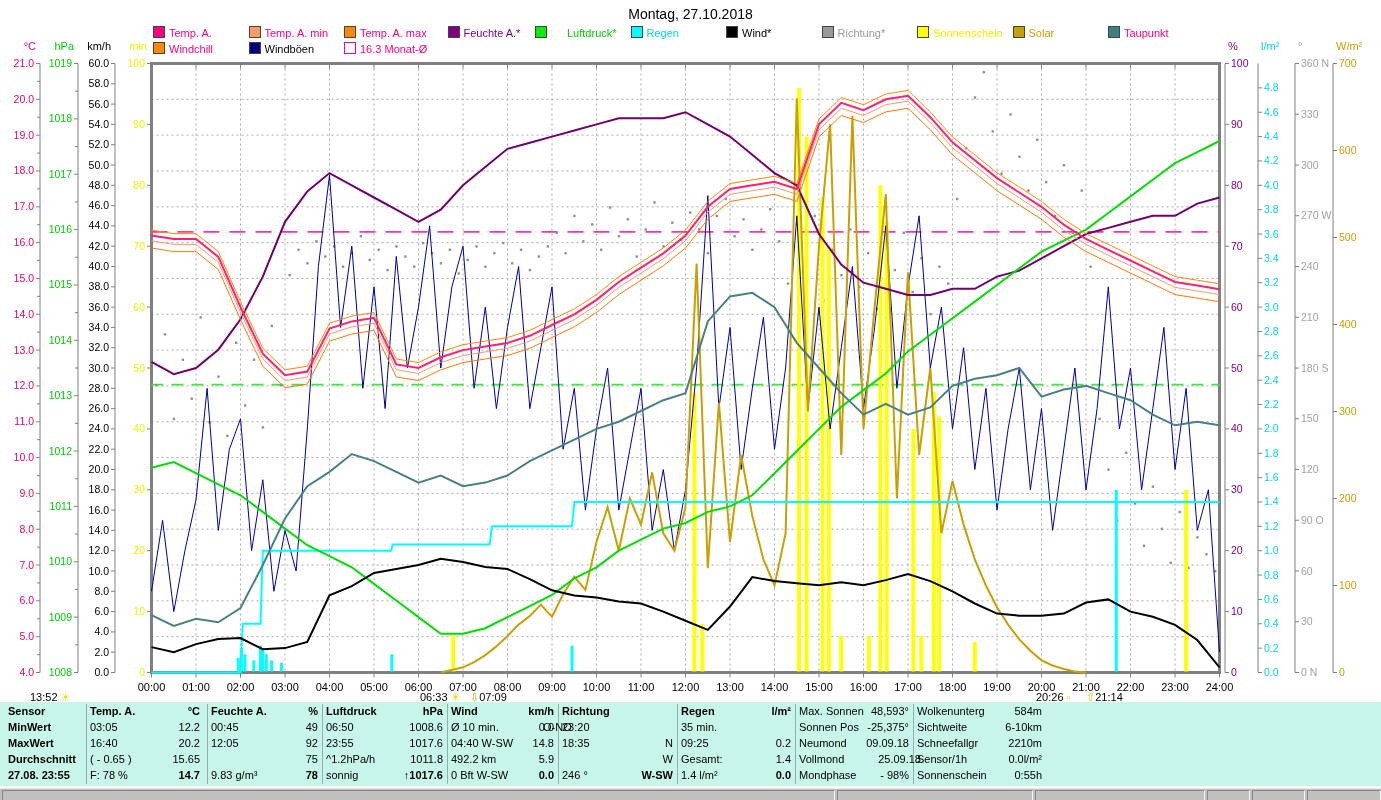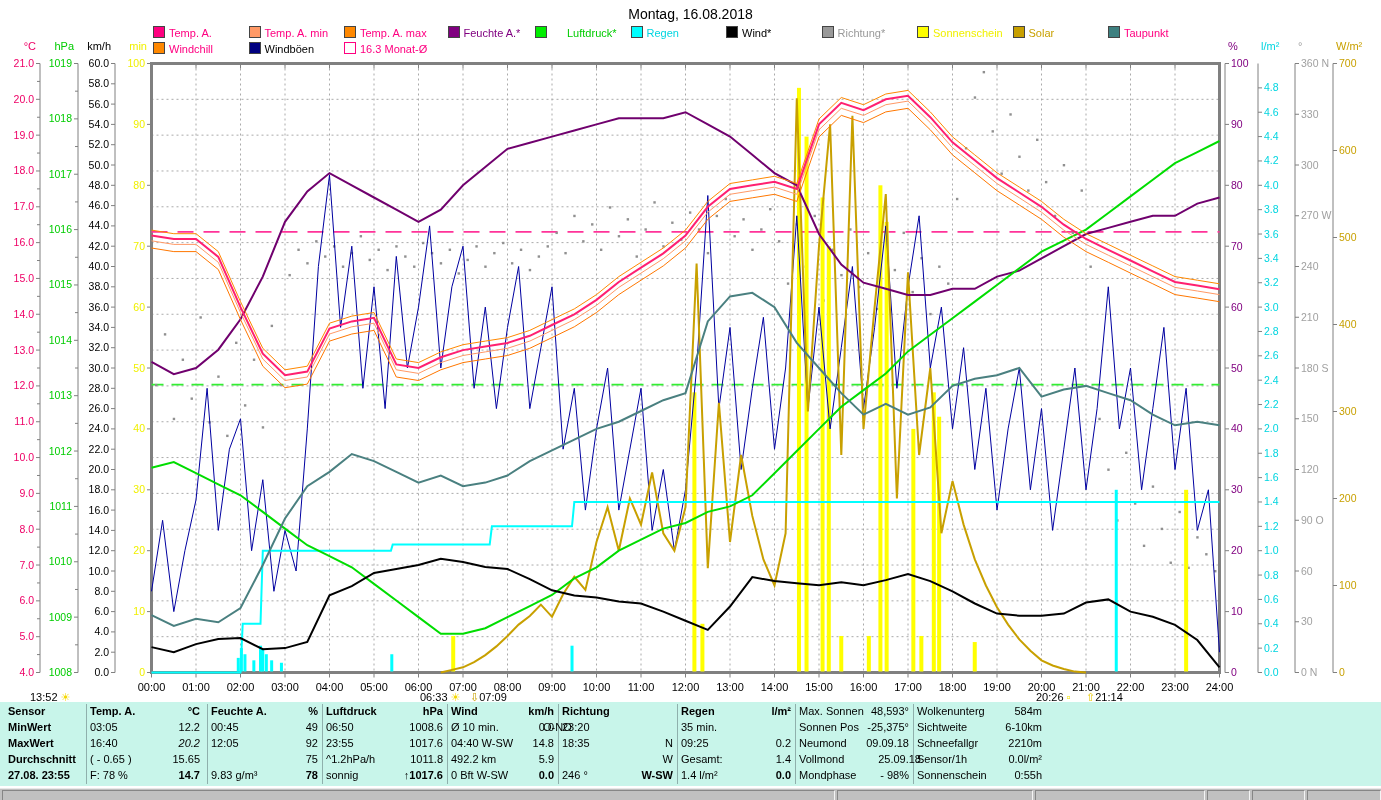--- a/index.html
+++ b/index.html
@@ -14,21 +14,21 @@
   #stats .b{font-weight:bold;}
   #stats .sep{position:absolute;top:2px;bottom:2px;width:1px;background:#8FB0AC;}
   #statusbar{position:absolute;left:0;top:788px;width:1381px;height:12px;background:#C0C0C0;border-top:1px solid #E8E8E8;}
   #statusbar .seg{position:absolute;top:1px;height:9px;border:1px solid;border-color:#868686 #F4F4F4 #F4F4F4 #868686;}
   #markers div{position:absolute;font-size:11px;color:#000;white-space:nowrap;}
 </style>
 </head>
 <body>
 
 <div class="screen">
-  <div class="title">Montag, 16.08.2018</div>
+  <div class="title">Montag, 27.10.2018</div>
   <div id="legend">
       <div class="li" style="left: 153px; top: 26px;"><span class="sw" style="background: rgb(255, 0, 128);"></span><span style="color: rgb(255, 0, 128);">Temp. A.</span></div>
       <div class="li" style="left: 248.5px; top: 26px;"><span class="sw" style="background: rgb(255, 153, 102);"></span><span style="color: rgb(255, 0, 128);">Temp. A. min</span></div>
       <div class="li" style="left: 344px; top: 26px;"><span class="sw" style="background: rgb(255, 136, 0);"></span><span style="color: rgb(255, 0, 128);">Temp. A. max</span></div>
       <div class="li" style="left: 439.5px; top: 26px; padding-left: 8px;"><span class="sw" style="background: rgb(128, 0, 128);"></span><span style="color: rgb(128, 0, 128);">Feuchte A.*</span></div>
       <div class="li" style="left: 535px; top: 26px;"><span class="sw" style="background: rgb(0, 238, 0);"></span><span style="color: rgb(0, 204, 0); margin-left: 16px;">Luftdruck*</span></div>
       <div class="li" style="left: 630.5px; top: 26px;"><span class="sw" style="background: rgb(0, 255, 255);"></span><span style="color: rgb(0, 213, 224);">Regen</span></div>
       <div class="li" style="left: 726px; top: 26px;"><span class="sw" style="background: rgb(0, 0, 0);"></span><span style="color: rgb(0, 0, 0);">Wind*</span></div>
       <div class="li" style="left: 821.5px; top: 26px;"><span class="sw" style="background: rgb(153, 153, 153);"></span><span style="color: rgb(153, 153, 153);">Richtung*</span></div>
       <div class="li" style="left: 917px; top: 26px;"><span class="sw" style="background: rgb(255, 255, 0);"></span><span style="color: rgb(240, 240, 0);">Sonnenschein</span></div>
@@ -684,21 +684,21 @@
       <div class="c b" style="top: 3px; left: 8px;">Sensor</div>
       <div class="c b" style="top: 19px; left: 8px;">MinWert</div>
       <div class="c b" style="top: 35px; left: 8px;">MaxWert</div>
       <div class="c b" style="top: 51px; left: 8px;">Durchschnitt</div>
       <div class="c b" style="top: 67px; left: 8px;">27.08. 23:55</div>
       <div class="c b" style="top: 3px; left: 90px;">Temp. A.</div>
       <div class="c b" style="top: 3px; left: 70px; width: 130px; text-align: right;">°C</div>
       <div class="c" style="top: 19px; left: 90px;">03:05</div>
       <div class="c" style="top: 19px; left: 70px; width: 130px; text-align: right;">12.2</div>
       <div class="c" style="top: 35px; left: 90px;">16:40</div>
-      <div class="c" style="top: 35px; left: 70px; width: 130px; text-align: right; font-style: italic;">20.2</div>
+      <div class="c" style="top: 35px; left: 70px; width: 130px; text-align: right;">20.2</div>
       <div class="c" style="top: 51px; left: 90px;">( - 0.65 )</div>
       <div class="c" style="top: 51px; left: 70px; width: 130px; text-align: right;">15.65</div>
       <div class="c" style="top: 67px; left: 90px;">F: 78 %</div>
       <div class="c b" style="top: 67px; left: 70px; width: 130px; text-align: right;">14.7</div>
       <div class="c b" style="top: 3px; left: 211px;">Feuchte A.</div>
       <div class="c b" style="top: 3px; left: 188px; width: 130px; text-align: right;">%</div>
       <div class="c" style="top: 19px; left: 211px;">00:45</div>
       <div class="c" style="top: 19px; left: 188px; width: 130px; text-align: right;">49</div>
       <div class="c" style="top: 35px; left: 211px;">12:05</div>
       <div class="c" style="top: 35px; left: 188px; width: 130px; text-align: right;">92</div>

